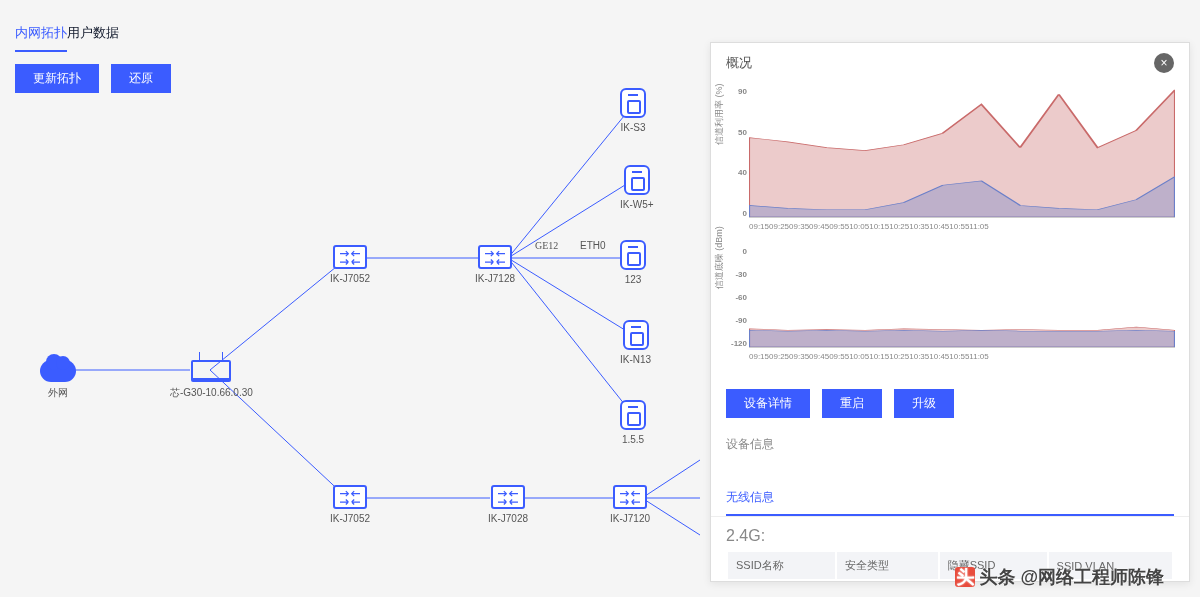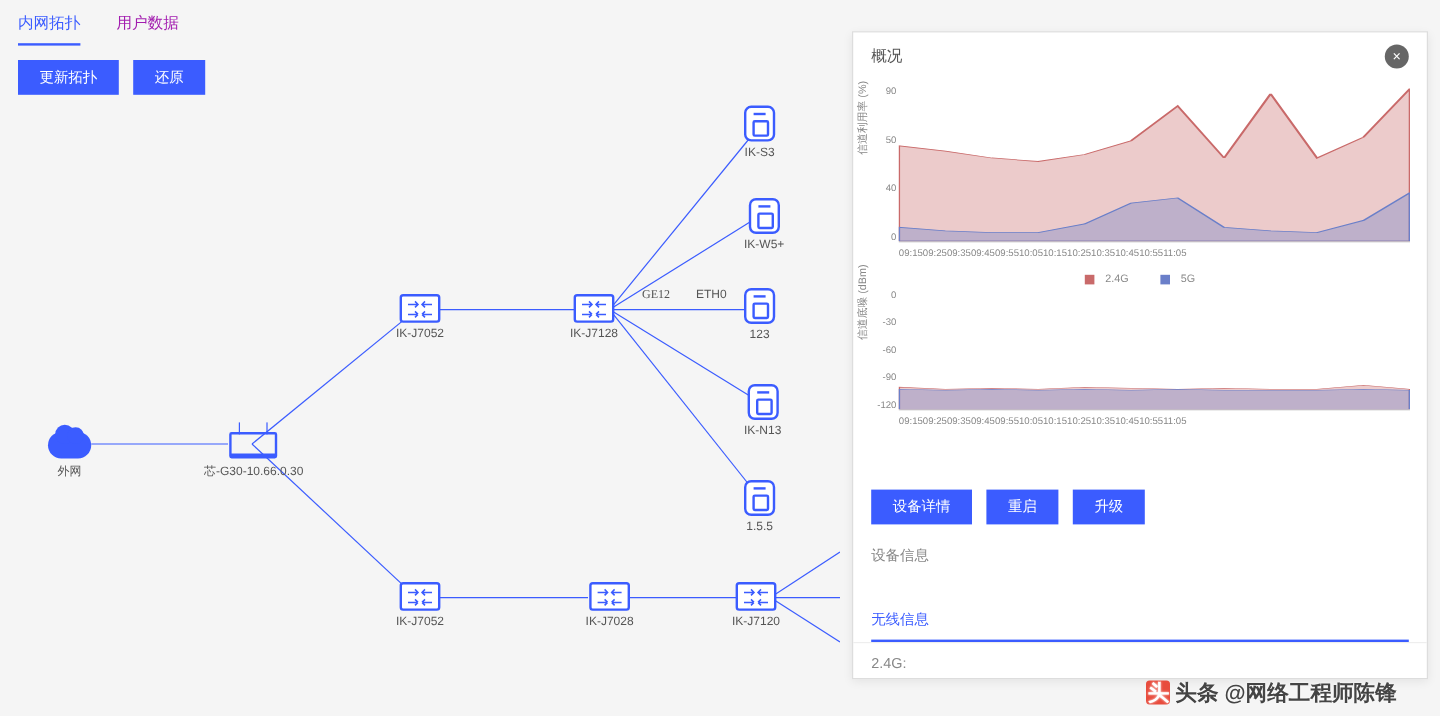--- a/index.html
+++ b/index.html
@@ -1,19 +1,19 @@
 <!DOCTYPE html>
 <html><head>
 <meta charset="utf-8">
 <style>
 * { margin: 0; padding: 0; box-sizing: border-box; font-family: "Microsoft YaHei", Arial, sans-serif; }
 body { background: #f5f5f5; width: 1200px; height: 597px; overflow: hidden; position: relative; }
 
-.tabs { display: flex; gap: 30px; padding: 10px 15px 0 15px; font-size: 13px; }
-.tabs div { color: #a21caf; padding-bottom: 8px; cursor: pointer; }
+.tabs { display: flex; padding: 10px 15px 0 15px; font-size: 13px; margin-top: 14px; }
+.tabs div { color: #0f172a; padding-bottom: 8px; cursor: pointer; }
 .tabs div.active { color: #3b5cff; border-bottom: 2px solid #3b5cff; }
 
 .toolbar { padding: 12px 15px; display: flex; gap: 12px; }
 .btn { background: #3b5cff; color: #fff; border: none; padding: 6px 18px; font-size: 12px; cursor: pointer; }
 
 .topo { position: absolute; left: 0; top: 70px; width: 700px; height: 520px; }
 .topo svg { position: absolute; top: 0; left: 0; width: 700px; height: 520px; pointer-events: none; }
 .topo svg line { stroke: #3b5cff; stroke-width: 1; }
 .edge-label { position: absolute; font-size: 10px; color: #555; }
 
@@ -28,39 +28,39 @@
 .router::before, .router::after { content: ""; position: absolute; width: 1px; height: 10px; background: #3b5cff; top: -10px; }
 .router::before { left: 6px; } .router::after { right: 6px; }
 
 .switch { width: 34px; height: 24px; border: 2px solid #3b5cff; border-radius: 3px; position: relative; background: #fff; }
 .switch svg { width: 100%; height: 100%; }
 
 .ap { width: 26px; height: 30px; border: 2px solid #3b5cff; border-radius: 6px; background: #fff; position: relative; }
 .ap::before { content: ""; position: absolute; width: 10px; height: 10px; border: 2px solid #3b5cff; border-radius: 2px; top: 10px; left: 5px; }
 .ap::after { content: ""; position: absolute; width: 10px; height: 2px; background: #3b5cff; top: 4px; left: 6px; }
 
-.panel { position: absolute; right: 10px; top: 26px; width: 480px; height: 540px; background: #fff; border: 1px solid #ddd; box-shadow: 0 2px 8px rgba(0,0,0,.08); display: flex; flex-direction: column; }
+.panel { position: absolute; right: 10px; top: 42px; width: 480px; height: 540px; background: #fff; border: 1px solid #ddd; box-shadow: 0 2px 8px rgba(0,0,0,.08); display: flex; flex-direction: column; }
 .panel-header { padding: 10px 15px; font-size: 13px; color: #555; display: flex; justify-content: space-between; align-items: center; }
 .panel-close { width: 20px; height: 20px; border-radius: 50%; background: #666; color: #fff; display: flex; align-items: center; justify-content: center; font-size: 12px; cursor: pointer; }
 .panel-body { flex: 1; overflow: hidden; padding: 0 10px; }
 
 .chart { position: relative; height: 160px; }
 .chart .ylabel { position: absolute; left: -2px; top: 50%; transform: rotate(-90deg) translateX(40%); transform-origin: left; font-size: 9px; color: #888; white-space: nowrap; }
 .chart .plot { position: absolute; left: 28px; right: 4px; top: 4px; bottom: 25px; border-bottom: 1px solid #ccc; }
 .chart .xticks { position: absolute; left: 28px; right: 4px; bottom: 12px; display: flex; font-size: 8px; color: #888; }
-.chart .yticks { position: absolute; left: 6px; top: 4px; bottom: 25px; width: 20px; display: flex; flex-direction: column; justify-content: space-between; font-size: 8px; color: #888; text-align: right; }
+.chart .yticks { position: absolute; left: 6px; top: 4px; bottom: 25px; width: 20px; display: flex; flex-direction: column; justify-content: space-between; font-size: 8px; color: #888; text-align: right; font-weight: bold; }
 .legend { text-align: center; font-size: 9px; color: #888; }
 .legend span { margin: 0 6px; }
 .legend .sw { display: inline-block; width: 8px; height: 8px; margin-right: 3px; vertical-align: middle; }
 
 .panel-buttons { padding: 10px 15px; display: flex; gap: 12px; }
 .panel-tabs { padding: 0 15px; display: flex; gap: 20px; font-size: 12px; border-bottom: 1px solid #eee; flex-direction: column; }
 .panel-tabs div { color: #888; padding: 8px 0; cursor: pointer; }
 .panel-tabs div.active { color: #3b5cff; border-bottom: 2px solid #3b5cff; }
-.section-title { padding: 10px 15px 5px; font-size: 12px; color: #888; }
+.section-title { padding: 10px 15px 5px; font-size: 16px; color: #888; }
 .ssid-table { width: calc(100% - 30px); margin: 0 15px; font-size: 11px; }
 .ssid-table th { background: #f3f4f7; color: #666; font-weight: normal; text-align: left; padding: 6px 8px; }
 
 .watermark { position: absolute; right: 36px; bottom: 8px; font-size: 18px; color: #444; font-weight: bold; text-shadow: 0 0 2px #fff; pointer-events: none; }
 .watermark .logo { display: inline-block; width: 20px; height: 20px; background: #e84c3d; color: #fff; text-align: center; border-radius: 3px; line-height: 20px; margin-right: 4px; }
 </style>
 </head>
 <body>
 
 <div class="tabs">
@@ -192,24 +192,20 @@
           <span>09:55</span>
           <span>10:05</span>
           <span>10:15</span>
           <span>10:25</span>
           <span>10:35</span>
           <span>10:45</span>
           <span>10:55</span>
           <span>11:05</span>
         </div>
     </div>
-    <div class="legend">
-      <span><span class="sw" style="background:#c96a6a"></span><span>2.4G</span></span>
-      <span><span class="sw" style="background:#6a7fc9"></span><span>5G</span></span>
-    </div>
     <div class="chart" style="height:130px" id="chart1">
       <div class="ylabel">信道底噪 (dBm)</div>
       <div class="yticks" id="yt1">
           <span>0</span>
           <span>-30</span>
           <span>-60</span>
           <span>-90</span>
           <span>-120</span>
         </div>
       <div class="plot"><svg width="100%" height="100%" preserveAspectRatio="none" id="plot1" viewBox="0 0 100 100">
@@ -235,17 +231,27 @@
   <div class="panel-buttons">
     <button class="btn">设备详情</button>
     <button class="btn">重启</button>
     <button class="btn">升级</button>
   </div>
   <div class="panel-tabs">
     <div>设备信息</div>
     <div class="active">无线信息</div>
   </div>
   <div class="section-title">2.4G:</div>
+  <table class="ssid-table">
+    <thead>
+        <tr id="ssid-hdr">
+          <th>SSID名称</th>
+          <th>安全类型</th>
+          <th>隐藏SSID</th>
+          <th>SSID VLAN</th>
+        </tr>
+      </thead>
+  </table>
 </div>
 
 <div class="watermark">
   <span class="logo">头</span><span>头条 @网络工程师陈锋</span>
 </div>
 
 </body></html>

